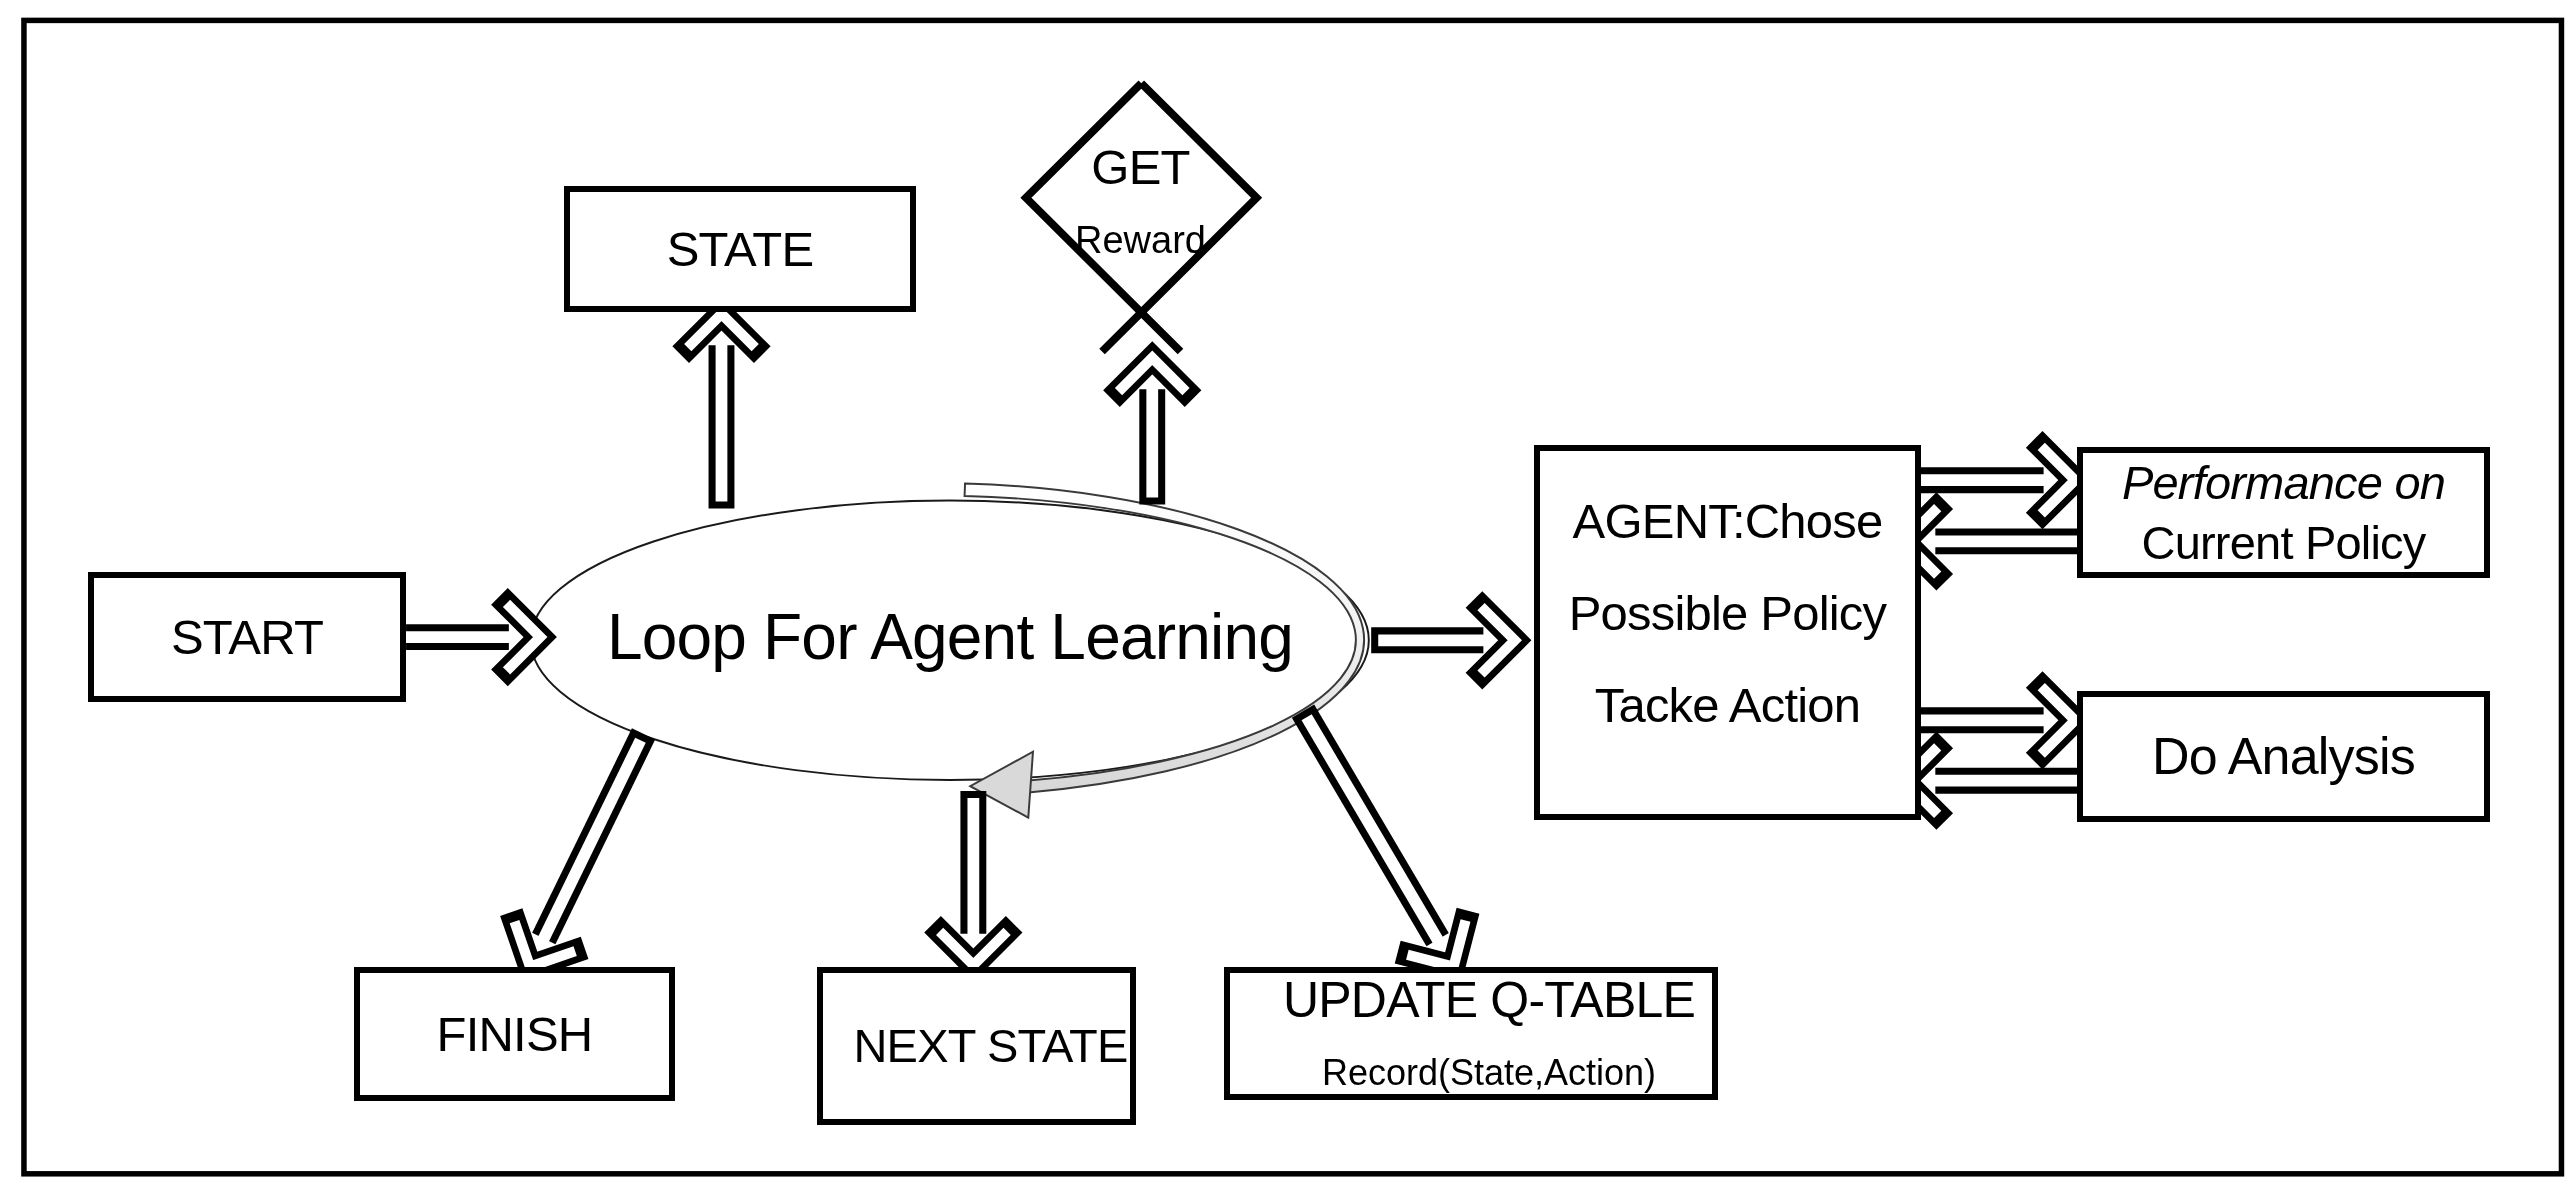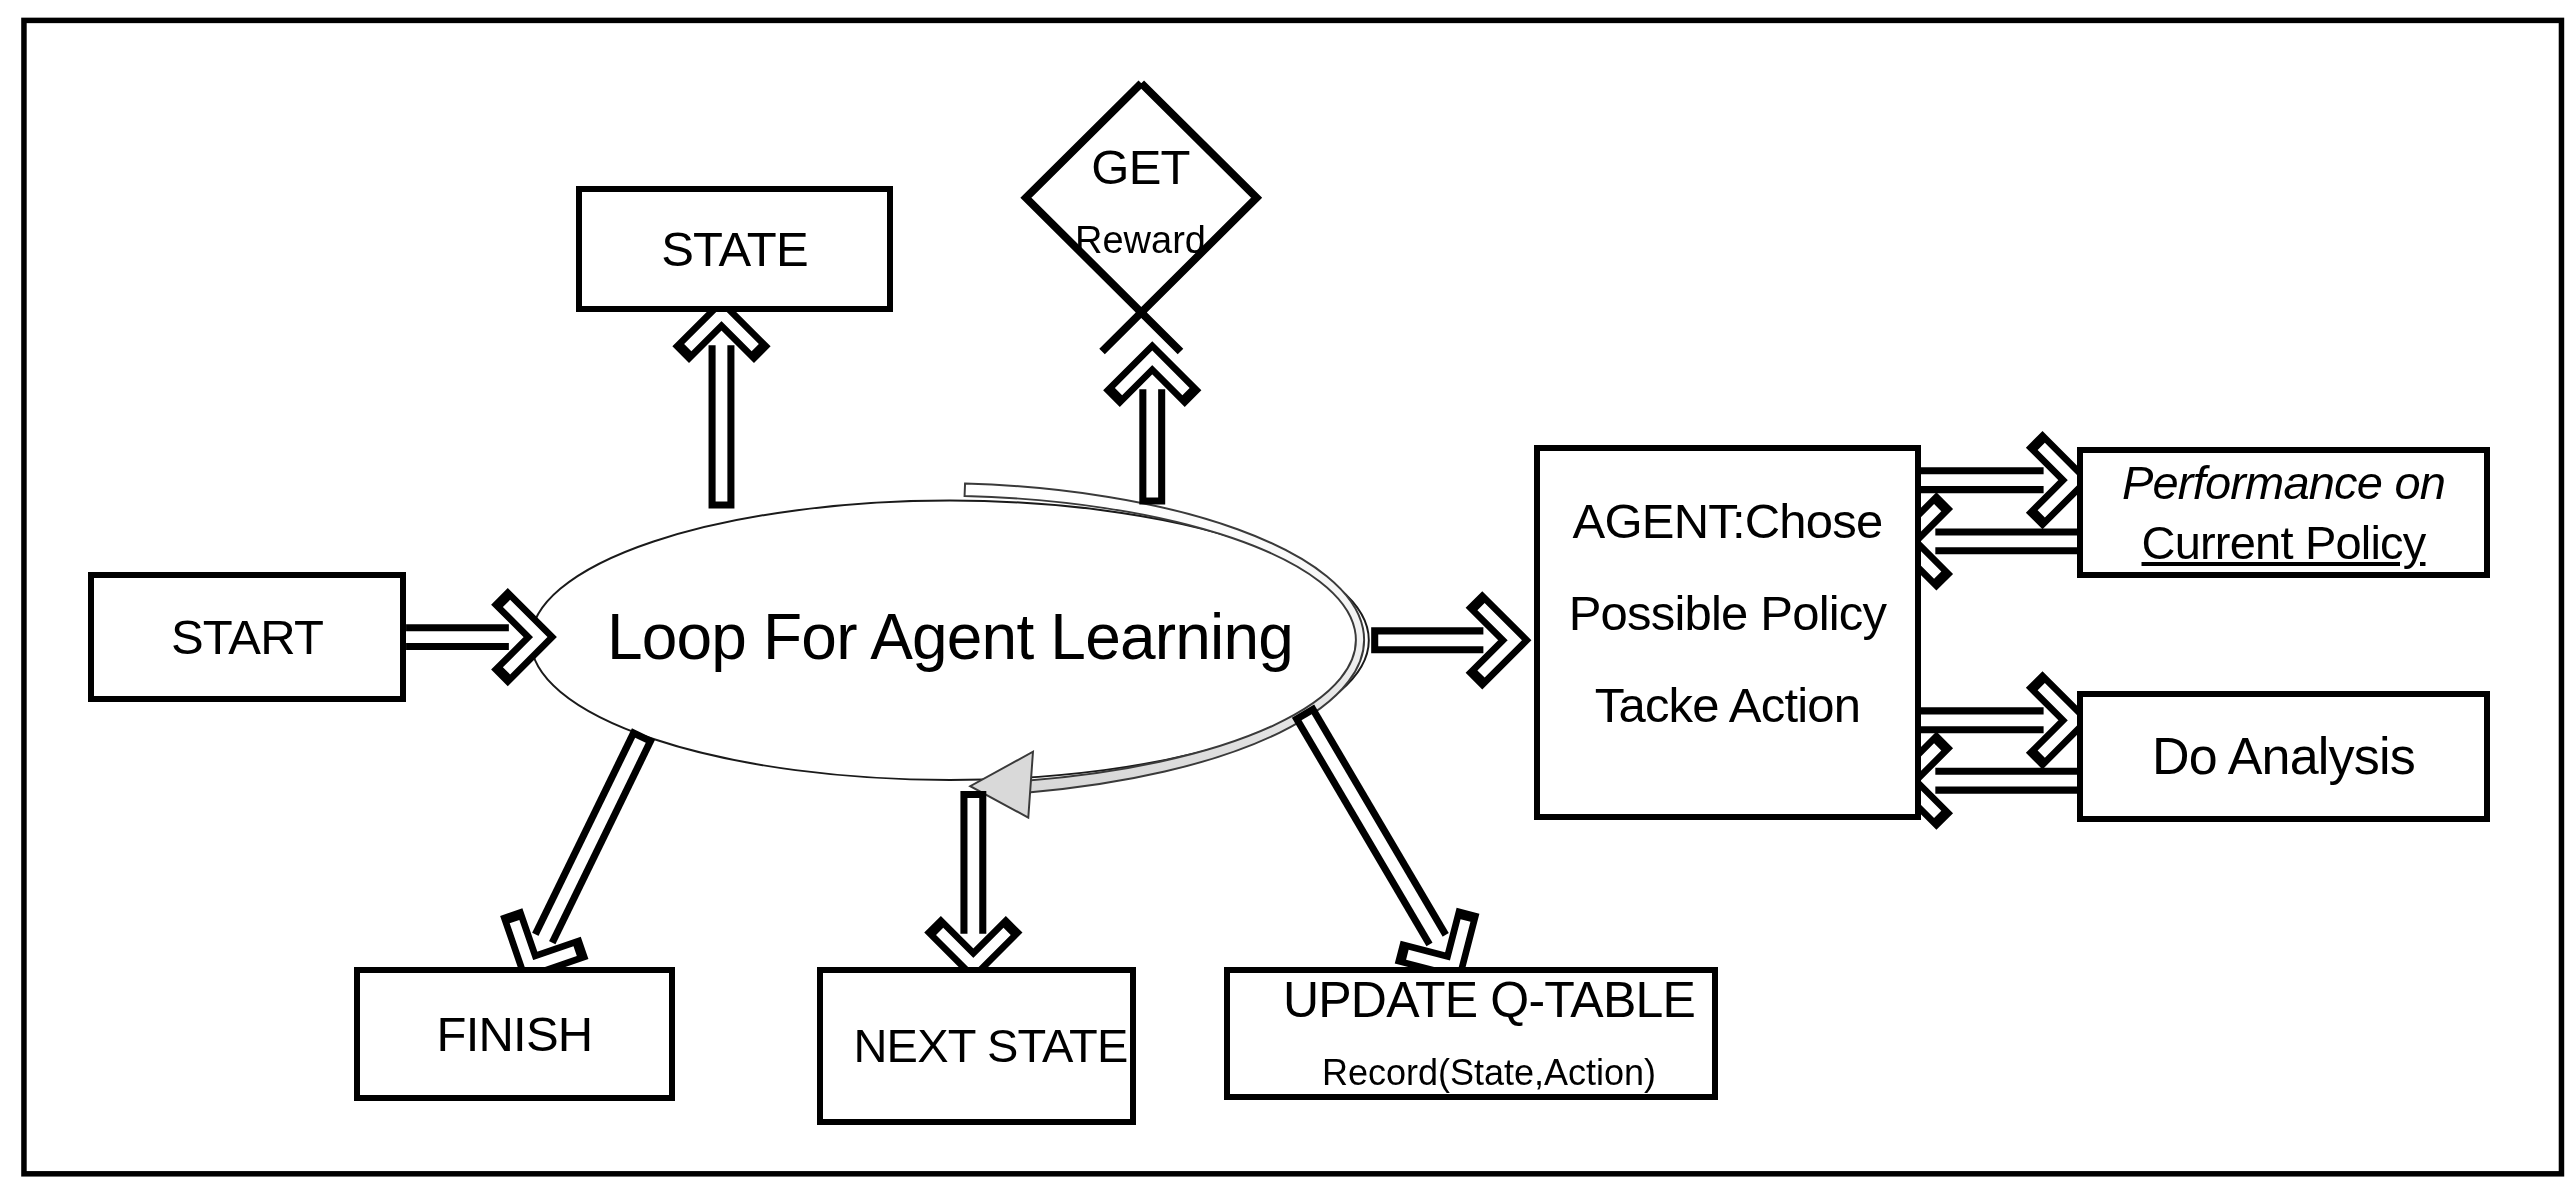--- a/index.html
+++ b/index.html
@@ -135,40 +135,40 @@
       <path d="M -369 0 L -37 0" stroke="#fff" stroke-width="15"></path>
       <path d="M -52 -52 L 0 0 L -52 52" fill="none" stroke="#000" stroke-width="30" stroke-linejoin="miter"></path>
       <path d="M -43 -43 L 0 0 L -43 43" fill="none" stroke="#fff" stroke-width="13" stroke-linejoin="miter"></path>
     </g>
   </svg>
 
   <div class="node" style="left:88px;top:572px;width:318px;height:130px;">
     <div class="lbl big">START</div>
   </div>
 
-  <div class="node" style="left:564px;top:186px;width:317px;height:126px;margin-left:12px;">
+  <div class="node" style="left:564px;top:186px;width:352px;height:126px;">
     <div class="lbl big">STATE</div>
   </div>
 
   <div class="floating lbl" style="left:1023px;top:138px;width:235px;height:57px;font-size:49px;">GET</div>
   <div class="floating" style="left:1023px;top:217px;width:235px;height:47px;font-size:38px;">Reward</div>
 
   <div class="floating lbl" style="left:585px;top:594px;width:730px;height:86px;font-size:64px;">Loop For Agent Learning</div>
 
   <div class="node" style="left:1514px;top:445px;width:387px;height:375px;margin-left:20px;">
     <div style="transform:translateY(-20.4px);line-height:92px;">
       <div class="lbl" style="font-size:49px;">AGENT:Chose</div>
       <div class="lbl" style="font-size:49px;">Possible Policy</div>
       <div class="lbl" style="font-size:49px;">Tacke Action</div>
     </div>
   </div>
 
   <div class="node" style="left:2077px;top:447px;width:413px;height:131px;">
     <div class="lbl" style="font-size:47px;line-height:60px;font-style:italic;">Performance on</div>
-    <div class="lbl" style="font-size:47px;line-height:60px;text-decoration:underline;">Current Policy</div>
+    <div class="lbl" style="font-size:47px;line-height:60px;">Current Policy</div>
   </div>
 
   <div class="node" style="left:2077px;top:691px;width:413px;height:131px;align-items:center;">
     <div class="lbl" style="font-size:52px;">Do Analysis</div>
   </div>
 
   <div class="node" style="left:354px;top:967px;width:321px;height:134px;">
     <div class="lbl" style="font-size:49px;">FINISH</div>
   </div>
 

